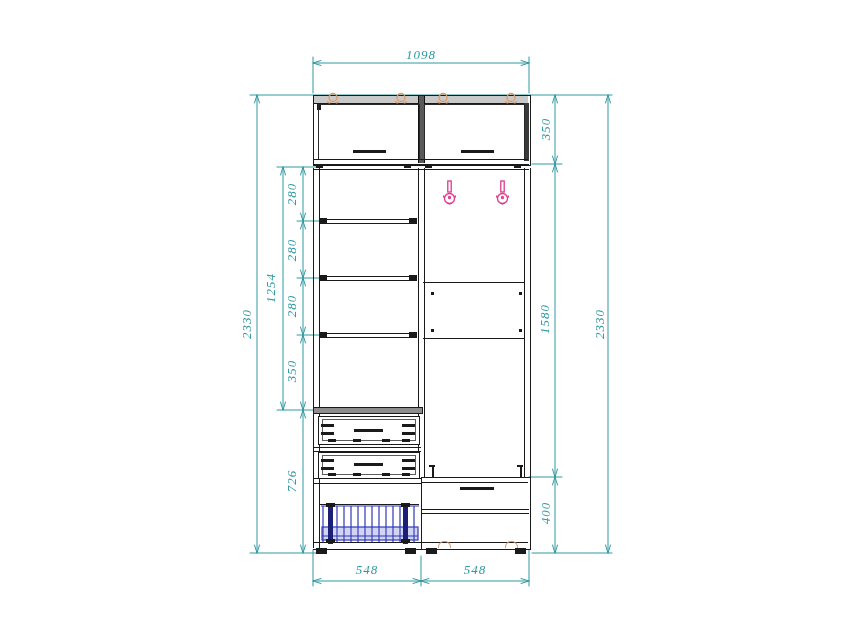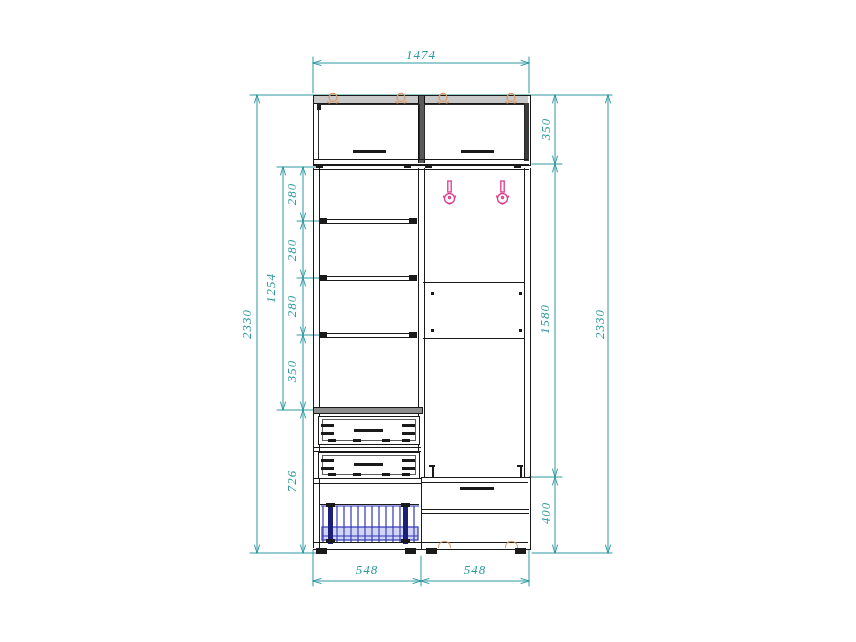--- a/index.html
+++ b/index.html
@@ -193,21 +193,21 @@
   <div class="a hline" style="left:421px;top:509px;width:108px;height:3px;"></div>
   <div class="a bk" style="left:422px;top:542px;width:106px;height:1px;"></div>
   <div class="a" style="left:438px;top:541px;width:11px;height:6px;border:1.5px solid #dd9a66;border-bottom:none;border-radius:6px 6px 0 0;"></div>
   <div class="a" style="left:505px;top:541px;width:11px;height:6px;border:1.5px solid #dd9a66;border-bottom:none;border-radius:6px 6px 0 0;"></div>
 
   <div class="a bk" style="left:316px;top:548px;width:11px;height:6px;"></div>
   <div class="a bk" style="left:405px;top:548px;width:11px;height:6px;"></div>
   <div class="a bk" style="left:426px;top:548px;width:11px;height:6px;"></div>
   <div class="a bk" style="left:515px;top:548px;width:11px;height:6px;"></div>
 
-  <div class="dim-label" style="left:401px;top:48px;">1474</div>
+  <div class="dim-label" style="left:401px;top:48px;">1098</div>
   <div class="dim-label v" style="left:227px;top:317px;">2330</div>
   <div class="dim-label v" style="left:251px;top:281px;">1254</div>
   <div class="dim-label v" style="left:272px;top:187px;">280</div>
   <div class="dim-label v" style="left:272px;top:243px;">280</div>
   <div class="dim-label v" style="left:272px;top:299px;">280</div>
   <div class="dim-label v" style="left:272px;top:364px;">350</div>
   <div class="dim-label v" style="left:272px;top:474px;">726</div>
   <div class="dim-label v" style="left:526px;top:122px;">350</div>
   <div class="dim-label v" style="left:525px;top:312px;">1580</div>
   <div class="dim-label v" style="left:526px;top:506px;">400</div>

